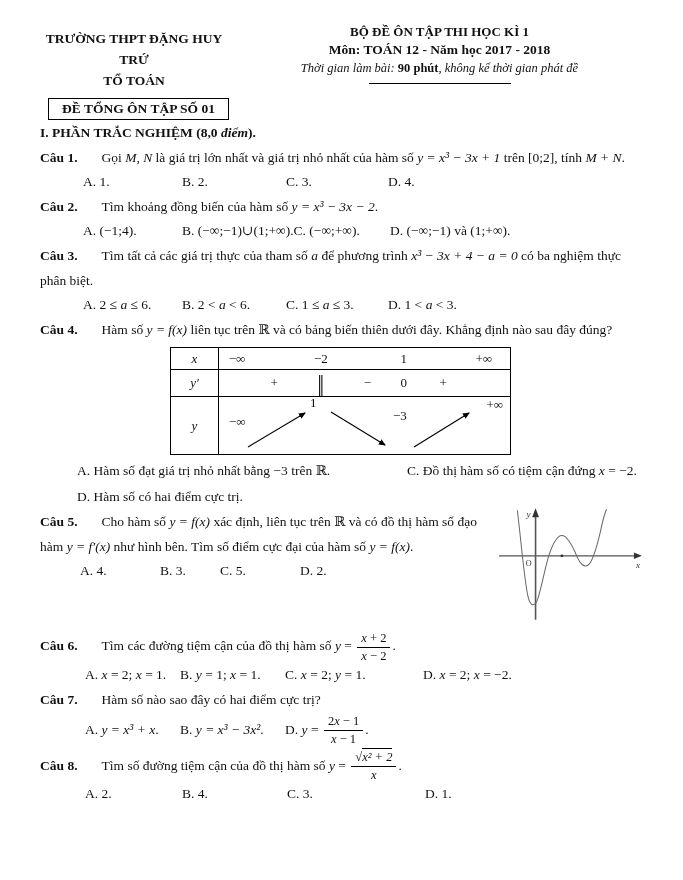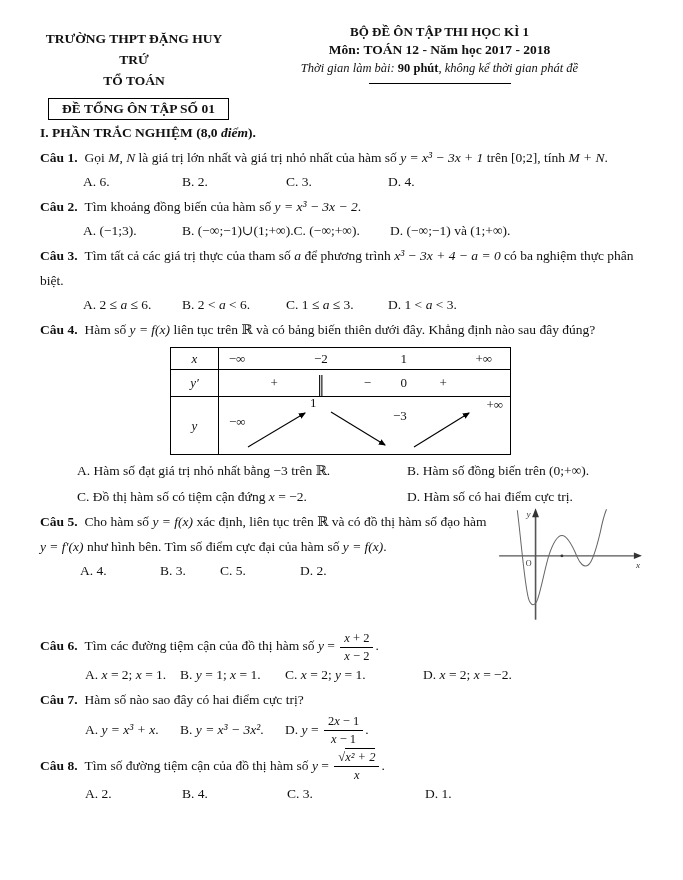--- a/index.html
+++ b/index.html
@@ -18,21 +18,21 @@
   .time{font-style:italic;font-size:12.5px;margin-top:3px;}
   .time b{font-style:normal;font-weight:700;}
   .divider{width:142px;border-top:1.4px solid #000;margin:7px auto 0;}
   .exam-box{display:inline-block;border:1px solid #000;padding:2px 13px;font-weight:700;margin:6px 0 0 8px;}
   .section{font-weight:700;margin-top:4px;line-height:1.4;}
   .section .it{font-style:italic;}
 
   
   .q{margin-top:3px;}
   .stem{line-height:1.85;}
-  .qlabel{font-weight:700;margin-right:7px;}
+  .qlabel{font-weight:700;margin-right:24px;}
   .m{font-style:italic;}
   .options{display:grid;line-height:1.5;margin-top:1px;}
   .opt{white-space:nowrap;}
 
   
   .frac{display:inline-block;vertical-align:middle;text-align:center;line-height:1.2;font-size:12.5px;margin:0 2px;}
   .frac .num{display:block;border-bottom:1px solid #000;padding:0 4px 1px;}
   .frac .den{display:block;padding-top:1px;}
   .rad{white-space:nowrap;}
   .radicand{border-top:1px solid #000;padding-top:0.5px;}
@@ -77,32 +77,32 @@
   </div>
 
   <div class="exam-box">ĐỀ TỔNG ÔN TẬP SỐ 01</div>
 
   <div class="section"><span>I. PHẦN TRẮC NGHIỆM</span><span> (8,0 </span><span class="it">điểm</span><span>).</span></div>
 
   
   <div class="q">
     <div class="stem"><span class="qlabel">Câu 1.</span><span>Gọi <span class="m">M</span>, <span class="m">N</span> là giá trị lớn nhất và giá trị nhỏ nhất của hàm số <span class="m">y = x³ − 3x + 1</span> trên [0;2], tính <span class="m">M + N</span>.</span></div>
     <div class="options" style="grid-template-columns:99px 104px 102px auto;margin-left:43px">
-      <span class="opt">A. 6.</span>
+      <span class="opt">A. 1.</span>
       <span class="opt">B. 2.</span>
       <span class="opt">C. 3.</span>
       <span class="opt">D. 4.</span>
     </div>
   </div>
 
   
   <div class="q">
     <div class="stem"><span class="qlabel">Câu 2.</span><span>Tìm khoảng đồng biến của hàm số <span class="m">y = x³ − 3x − 2</span>.</span></div>
     <div class="options" style="grid-template-columns:99px 208px auto;margin-left:43px">
-      <span class="opt">A. (−1;3).</span>
+      <span class="opt">A. (−1;4).</span>
       <span class="opt"><span>B. (−∞;−1)∪(1;+∞).</span><span>C. (−∞;+∞).</span></span>
       <span class="opt">D. (−∞;−1) và (1;+∞).</span>
     </div>
   </div>
 
   
   <div class="q">
     <div class="stem"><span class="qlabel">Câu 3.</span><span>Tìm tất cả các giá trị thực của tham số <span class="m">a</span> để phương trình <span class="m">x³ − 3x + 4 − a = 0</span> có ba nghiệm thực phân biệt.</span></div>
     <div class="options" style="grid-template-columns:99px 104px 102px auto;margin-left:43px">
       <span class="opt">A. 2 ≤ <span class="m">a</span> ≤ 6.</span>
@@ -152,21 +152,20 @@
           <span class="yv" style="left:10px;top:17px">−∞</span>
           <span class="yv" style="left:91px;top:-2px">1</span>
           <span class="yv" style="left:174px;top:11px">−3</span>
           <span class="yv" style="right:7px;top:0">+∞</span>
         </div>
       </div>
     </div>
 
     <div class="options" style="grid-template-columns:330px auto;row-gap:5px;margin-left:37px">
       <span class="opt">A. Hàm số đạt giá trị nhỏ nhất bằng −3 trên ℝ.</span>
-      <span class="opt">B. Hàm số đồng biến trên (0;+∞).</span>
       <span class="opt">C. Đồ thị hàm số có tiệm cận đứng <span class="m">x</span> = −2.</span>
       <span class="opt">D. Hàm số có hai điểm cực trị.</span>
     </div>
   </div>
 
   
   <div class="q q5">
     <svg class="q5-graph" viewBox="0 0 150 118">
       <line x1="6" y1="49" x2="139" y2="49" stroke="#555" stroke-width="1.1"></line>
       <polygon points="139,45.8 147,49 139,52.2" fill="#333"></polygon>

